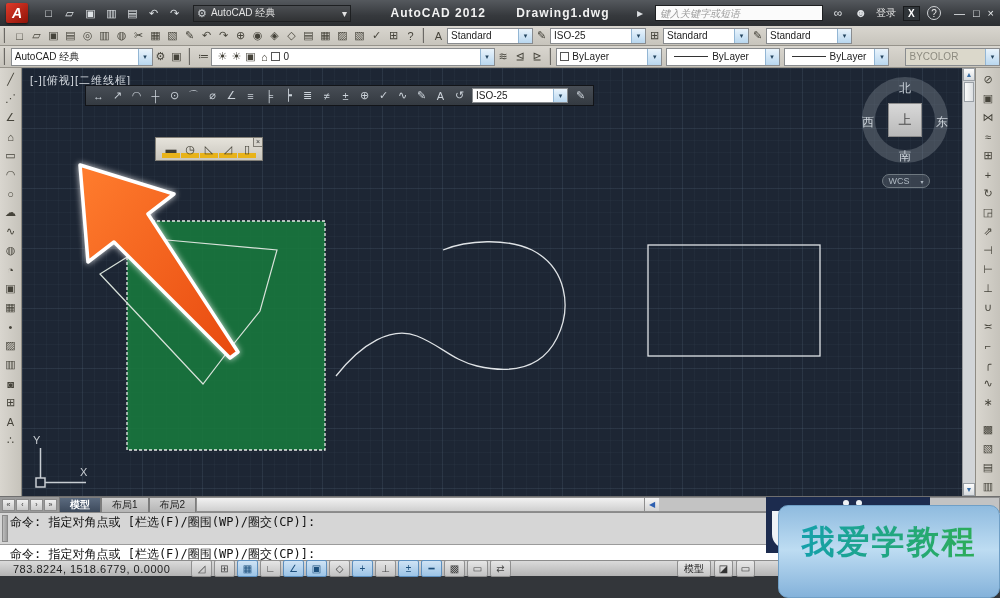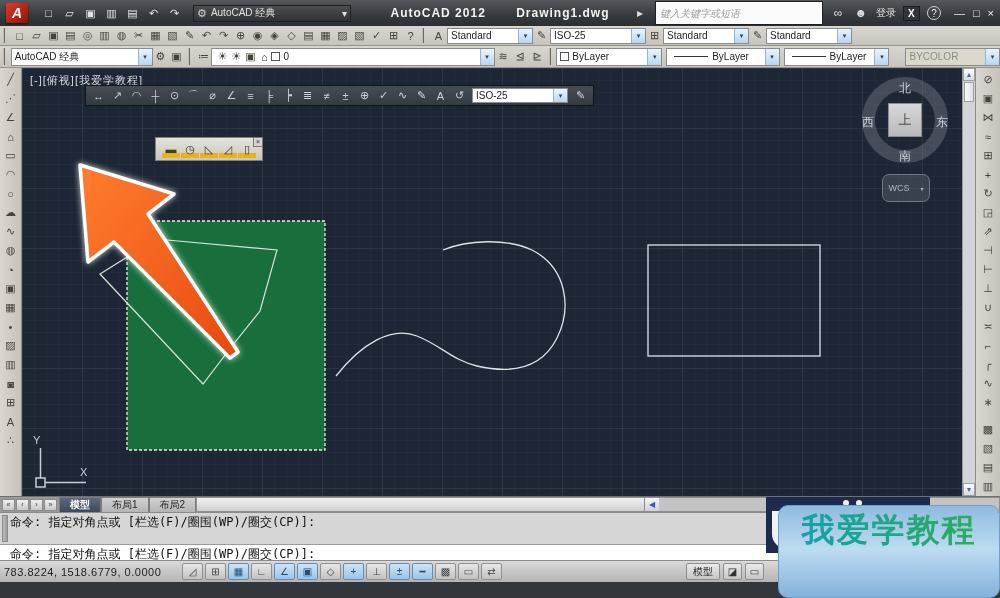--- a/index.html
+++ b/index.html
@@ -13,21 +13,21 @@
   .logo .a-badge { width:22px; height:20px; background:linear-gradient(140deg,#e03a2a,#8f1408); color:#fff; font-weight:bold; font-style:italic; font-size:14px; display:flex; align-items:center; justify-content:center; border-radius:2px; box-shadow:0 1px 2px rgba(0,0,0,.6); }
   .qat { display:flex; align-items:center; gap:4px; margin-left:6px; }
   .qat .ic { color:#dfe3e6; width:17px; }
   .ws-combo { margin-left:10px; display:flex; align-items:center; height:17px; background:linear-gradient(#4b4e52,#303234); border:1px solid #1e2022; color:#e3e3e3; font-size:10px; padding:0 3px; width:158px; }
   .ws-combo .gear { margin-right:4px; color:#cfd3d6; font-size:11px; }
   .ws-combo .lbl { flex:1; white-space:nowrap; overflow:hidden; }
   .title-center { position:absolute; left:0; right:0; text-align:center; pointer-events:none; font-size:12px; font-weight:bold; letter-spacing:1px; color:#f2f2f2; }
   .title-center .doc { margin-left:26px; }
   .tb-right { margin-left:auto; display:flex; align-items:center; gap:7px; padding-right:6px; }
   .search-wrap { display:flex; align-items:center; }
-  .search-input { width:168px; height:24px; border:1px solid #1d1f21; background:#fbfbfb; font-size:10px; font-style:italic; color:#444; padding:0 4px; }
+  .search-input { width:168px; height:16px; border:1px solid #1d1f21; background:#fbfbfb; font-size:10px; font-style:italic; color:#444; padding:0 4px; }
   .search-input::placeholder { color:#9a9a9a; font-style:italic; }
   .glyph-btn { color:#dcdfe2; font-size:12px; width:16px; text-align:center; }
   .x-tile { width:17px; height:15px; background:#2f3郑235; background:#303539; border:1px solid #191b1d; color:#fff; font-weight:bold; font-size:10px; display:flex; align-items:center; justify-content:center; }
   .help-circ { width:14px; height:14px; border:1px solid #cfd2d5; border-radius:50%; font-size:10px; display:flex; align-items:center; justify-content:center; color:#e8e8e8; }
   .win-btns { display:flex; gap:8px; margin-left:6px; font-size:11px; color:#eceff1; }
 
   
   .menubar { height:16px; background:linear-gradient(#5c6065,#44474b); display:flex; align-items:center; padding-left:38px; border-bottom:1px solid #2a2c2e; }
   .menu-item { color:#f1f1f1; font-size:11px; padding:0 9px; white-space:nowrap; }
 
@@ -67,21 +67,21 @@
   .dimbar .dic { width:19px; height:17px; display:flex; align-items:center; justify-content:center; color:#ccd3da; font-size:11px; }
   .dimbar .combo { height:15px; width:96px; margin:0 3px; }
 
   .floatbar { position:absolute; left:133px; top:69px; width:108px; height:24px; background:linear-gradient(#e6e3db,#c9c6be); border:1px solid #82repeat7f77; border:1px solid #827f77; display:flex; align-items:center; padding-left:6px; }
   .floatbar .fic { width:18px; height:18px; margin-right:1px; display:flex; align-items:center; justify-content:center; color:#3f3d33; font-size:11px; background:linear-gradient(transparent 72%, #e8b31a 72%); }
   .floatbar .close { position:absolute; right:-1px; top:-1px; width:10px; height:10px; background:#d6d3cb; border:1px solid #7e7b73; font-size:7px; line-height:8px; text-align:center; color:#333; }
 
   .vc-ring { position:absolute; left:840px; top:9px; width:86px; height:86px; border-radius:50%; border:13px solid rgba(145,155,165,.33); }
   .vc-face { position:absolute; left:866px; top:35px; width:34px; height:34px; background:linear-gradient(#d8d8d8,#b9b9b9); border:1px solid #8c8c8c; color:#4d4d4d; font-size:13px; display:flex; align-items:center; justify-content:center; }
   .vc-lbl { position:absolute; color:#cdd4db; font-size:12px; width:20px; text-align:center; }
-  .wcs-pill { position:absolute; left:860px; top:106px; width:48px; height:28px; border-radius:7px; background:rgba(90,100,110,.45); border:1px solid #6e7880; color:#aeb8c1; font-size:9px; display:flex; align-items:center; justify-content:center; gap:11px; }
+  .wcs-pill { position:absolute; left:860px; top:106px; width:48px; height:14px; border-radius:7px; background:rgba(90,100,110,.45); border:1px solid #6e7880; color:#aeb8c1; font-size:9px; display:flex; align-items:center; justify-content:center; gap:11px; }
 
   .vscroll { width:13px; background:#d2d5d8; border-left:1px solid #9a9da0; display:flex; flex-direction:column; }
   .vscroll .btn { height:13px; background:linear-gradient(#fdfdfd,#d8dbde); border:1px solid #9aa0a6; color:#3a6ea5; font-size:7px; display:flex; align-items:center; justify-content:center; }
   .vscroll .thumb { height:20px; margin:1px 1px; background:linear-gradient(90deg,#fbfbfb,#dcdfe2); border:1px solid #9aa0a6; }
   .vscroll .track { flex:1; }
 
   
   .tabrow { height:16px; background:#9a9a9a; display:flex; align-items:stretch; border-top:1px solid #6f6f6f; }
   .tabnav { display:flex; align-items:center; padding:0 2px; gap:1px; }
   .tabnav .nb { width:13px; height:12px; background:linear-gradient(#efefef,#c9c9c9); border:1px solid #8a8a8a; font-size:7px; display:flex; align-items:center; justify-content:center; color:#333; }
@@ -91,35 +91,35 @@
   .hscroll { flex:1; display:flex; align-items:stretch; background:#c3c3c3; border:1px solid #8e8e8e; }
   .hscroll .thumbh { flex:1; background:linear-gradient(#f2f2f2,#cfcfcf); border-right:1px solid #8e8e8e; }
   .hscroll .hb { width:14px; background:linear-gradient(#f5f5f5,#d2d2d2); color:#2d5fb0; font-size:8px; display:flex; align-items:center; justify-content:center; }
 
   
   .hist { height:32px; background:#d6d6d6; border-top:1px solid #8a8a8a; padding:2px 4px 0 10px; position:relative; font-family:"DejaVu Sans Mono", monospace; font-size:12px; color:#111; line-height:14px; }
   .hist::before { content:""; position:absolute; left:2px; top:2px; bottom:2px; width:4px; background:linear-gradient(90deg,#bdbdbd,#9c9c9c); border:1px solid #8a8a8a; }
   .cmdline { height:16px; background:#ffffff; border-top:1px solid #9b9b9b; padding:1px 4px 0 10px; font-family:"DejaVu Sans Mono", monospace; font-size:12px; color:#111; }
 
   
-  .status { height:22px; background:linear-gradient(#dadada,#b4b4b4); border-top:1px solid #8c8c8c; display:flex; align-items:center; padding:0 4px; }
+  .status { height:16px; background:linear-gradient(#dadada,#b4b4b4); border-top:1px solid #8c8c8c; display:flex; align-items:center; padding:0 13px; }
   .coords { width:170px; font-size:11px; color:#222; letter-spacing:.5px; }
   .tgl-row { display:flex; gap:2px; margin-left:8px; }
   .tgl { width:21px; height:17px; background:linear-gradient(#e6e6e6,#c2c2c2); border:1px solid #909090; display:flex; align-items:center; justify-content:center; font-size:10px; color:#444; border-radius:2px; }
   .tgl.on { background:linear-gradient(#cfe3f5,#9cc4e6); border-color:#5d8fbe; color:#1d4f7c; }
   .st-right { margin-left:auto; display:flex; align-items:center; gap:3px; padding-right:232px; }
   .model-btn { height:17px; padding:0 6px; background:linear-gradient(#e9e9e9,#c6c6c6); border:1px solid #8e8e8e; font-size:10px; display:flex; align-items:center; border-radius:2px; color:#222; }
   .st-ic { width:19px; height:17px; background:linear-gradient(#e9e9e9,#c6c6c6); border:1px solid #8e8e8e; font-size:10px; display:flex; align-items:center; justify-content:center; border-radius:2px; color:#333; }
 
   
   .wm-navy { position:absolute; left:766px; top:497px; width:164px; height:56px; background:#1c2b4e; }
   .wm-dot { position:absolute; top:3px; width:6px; height:6px; border-radius:50%; background:#eef2f6; }
   .wm-u { position:absolute; left:6px; top:14px; width:30px; height:38px; border:8px solid #eef2f6; border-top:none; border-radius:0 0 18px 18px; }
   .wm-blue { position:absolute; left:778px; top:505px; width:222px; height:93px; border-radius:10px; border:1px solid #6f9fc6; background:linear-gradient(180deg,#8fbbdf,#bddcf2 48%,#84b2da); text-align:center; overflow:hidden; }
-  .wm-title { margin-top:2px; font-size:33px; font-weight:bold; letter-spacing:2px; background:linear-gradient(90deg,#129fb5,#2fae4e); -webkit-background-clip:text; background-clip:text; color:#1ba878; -webkit-text-fill-color:transparent; }
+  .wm-title { margin-top:14px; font-size:33px; font-weight:bold; letter-spacing:2px; background:linear-gradient(90deg,#129fb5,#2fae4e); -webkit-background-clip:text; background-clip:text; color:#1ba878; -webkit-text-fill-color:transparent; }
   .wm-url { margin-top:6px; font-size:23px; font-weight:bold; color:#33b54a; letter-spacing:1px; }
 </style>
 </head>
 <body>
 
 <div class="app">
 
   <div class="titlebar">
     <div class="logo">
       <div class="a-badge">A</div>
@@ -310,21 +310,21 @@
         <g stroke="#c8cdd2" stroke-width="1.5" fill="none">
           <rect x="14" y="410" width="9" height="9"></rect>
           <path d="M 18.5,380 L 18.5,410 M 23,414.5 L 64,414.5"></path>
           <text x="11" y="376" font-size="11" fill="#c8cdd2" stroke="none">Y</text>
           <text x="58" y="408" font-size="11" fill="#c8cdd2" stroke="none">X</text>
         </g>
 
         <polygon points="58,97 152,126 126,146 216,284 208,290 92,174 66,194" fill="url(#og)" stroke="#ffffff" stroke-width="3.5" stroke-linejoin="round" style="filter:drop-shadow(0 0 3px rgba(255,255,255,.8))"></polygon>
       </svg>
 
-      <div class="vp-label">[-][俯视][我爱学教程]</div>
+      <div class="vp-label">[-][俯视][二维线框]</div>
 
       <div class="dimbar">
         <span style="display:flex">
 
         <span class="dic">↔</span>
             <span class="dic">↗</span>
             <span class="dic">◠</span>
             <span class="dic">┼</span>
             <span class="dic">⊙</span>
             <span class="dic">⌒</span>

